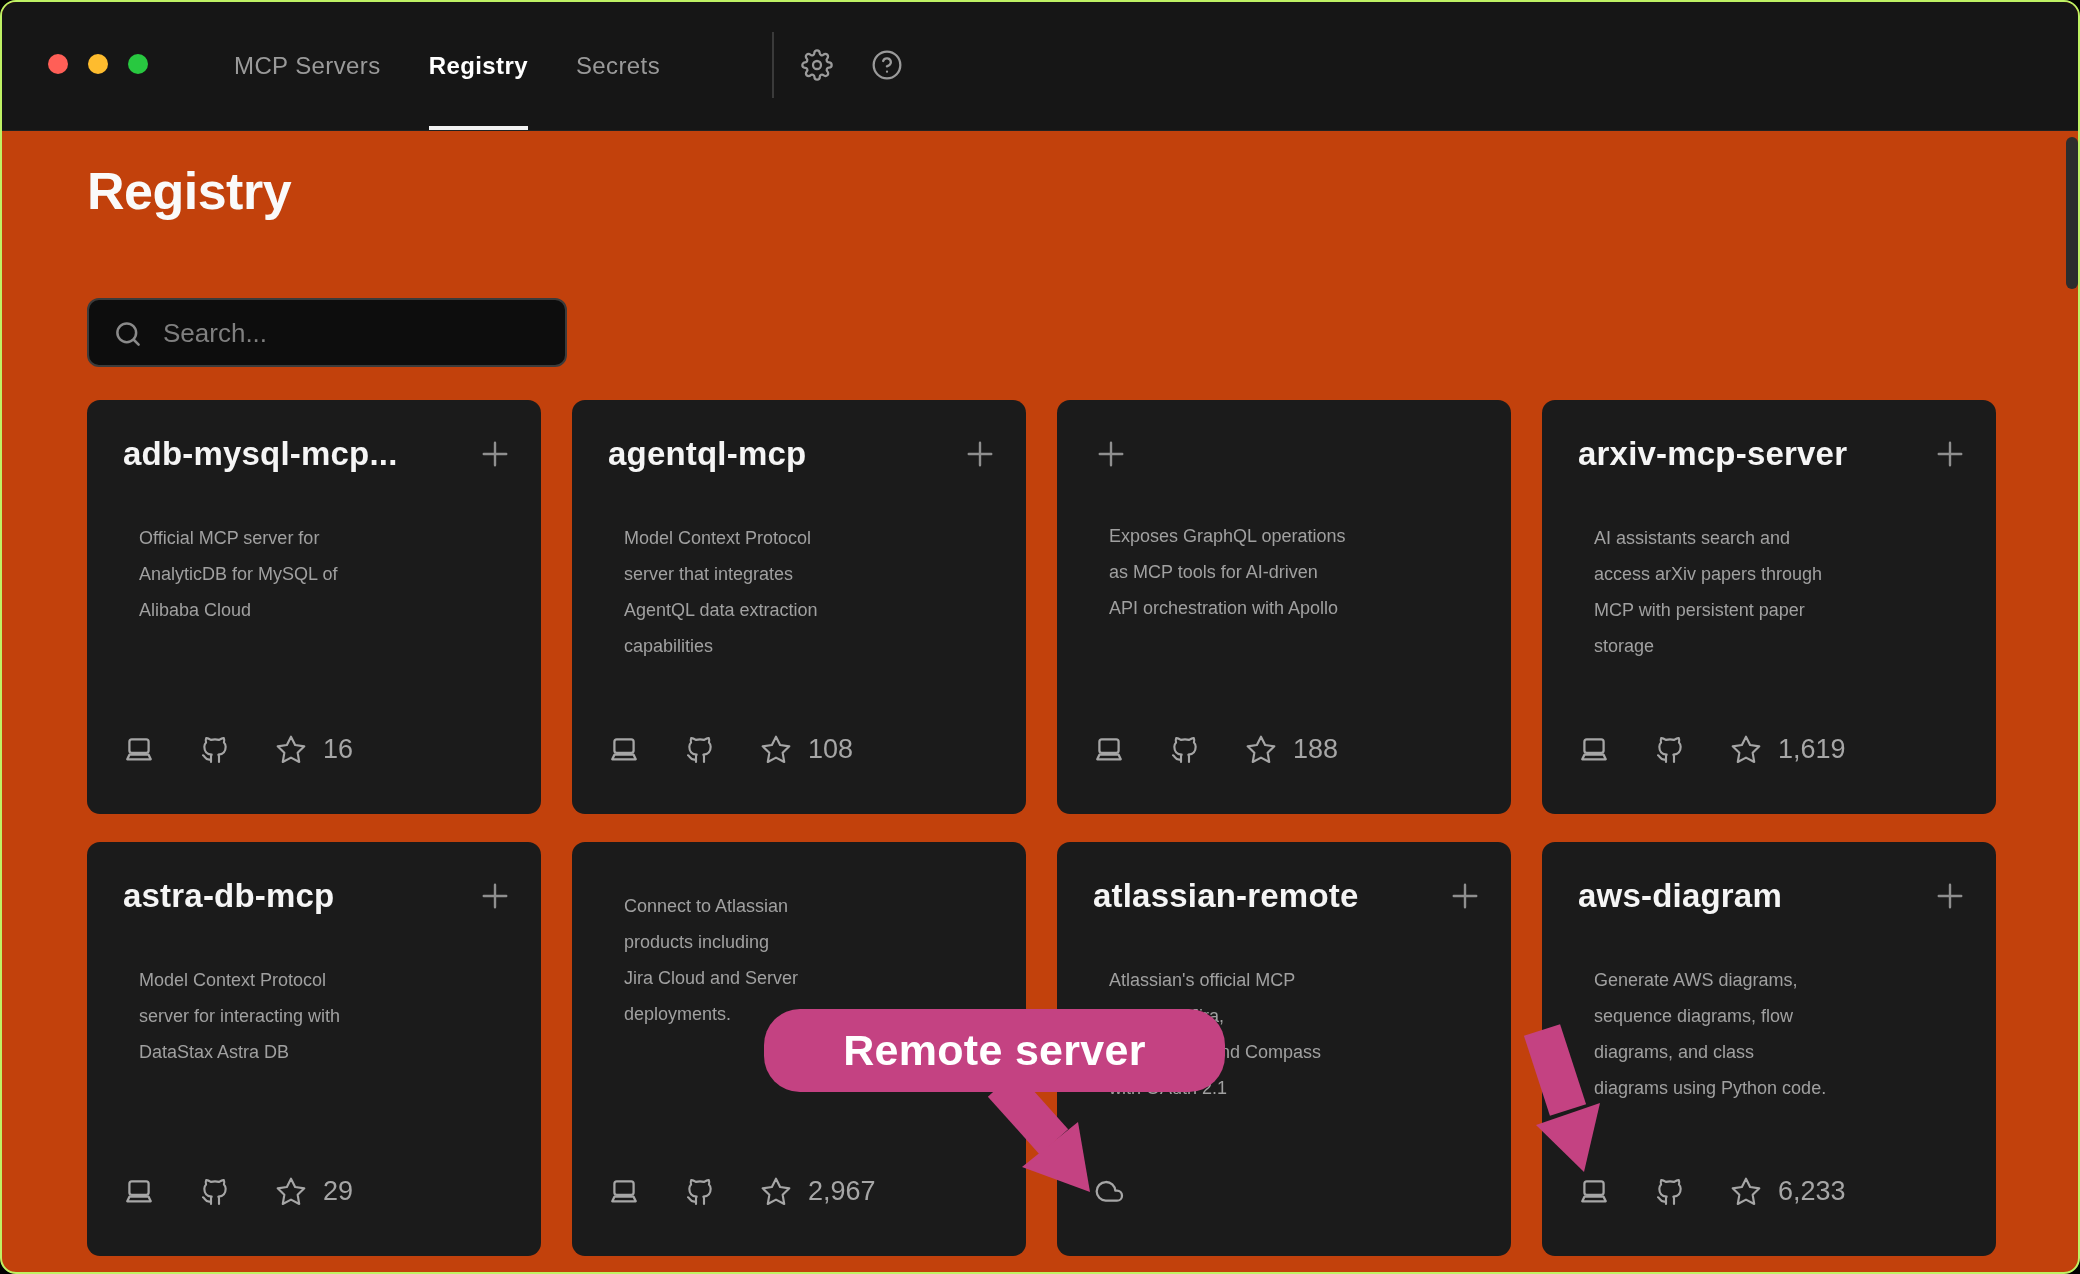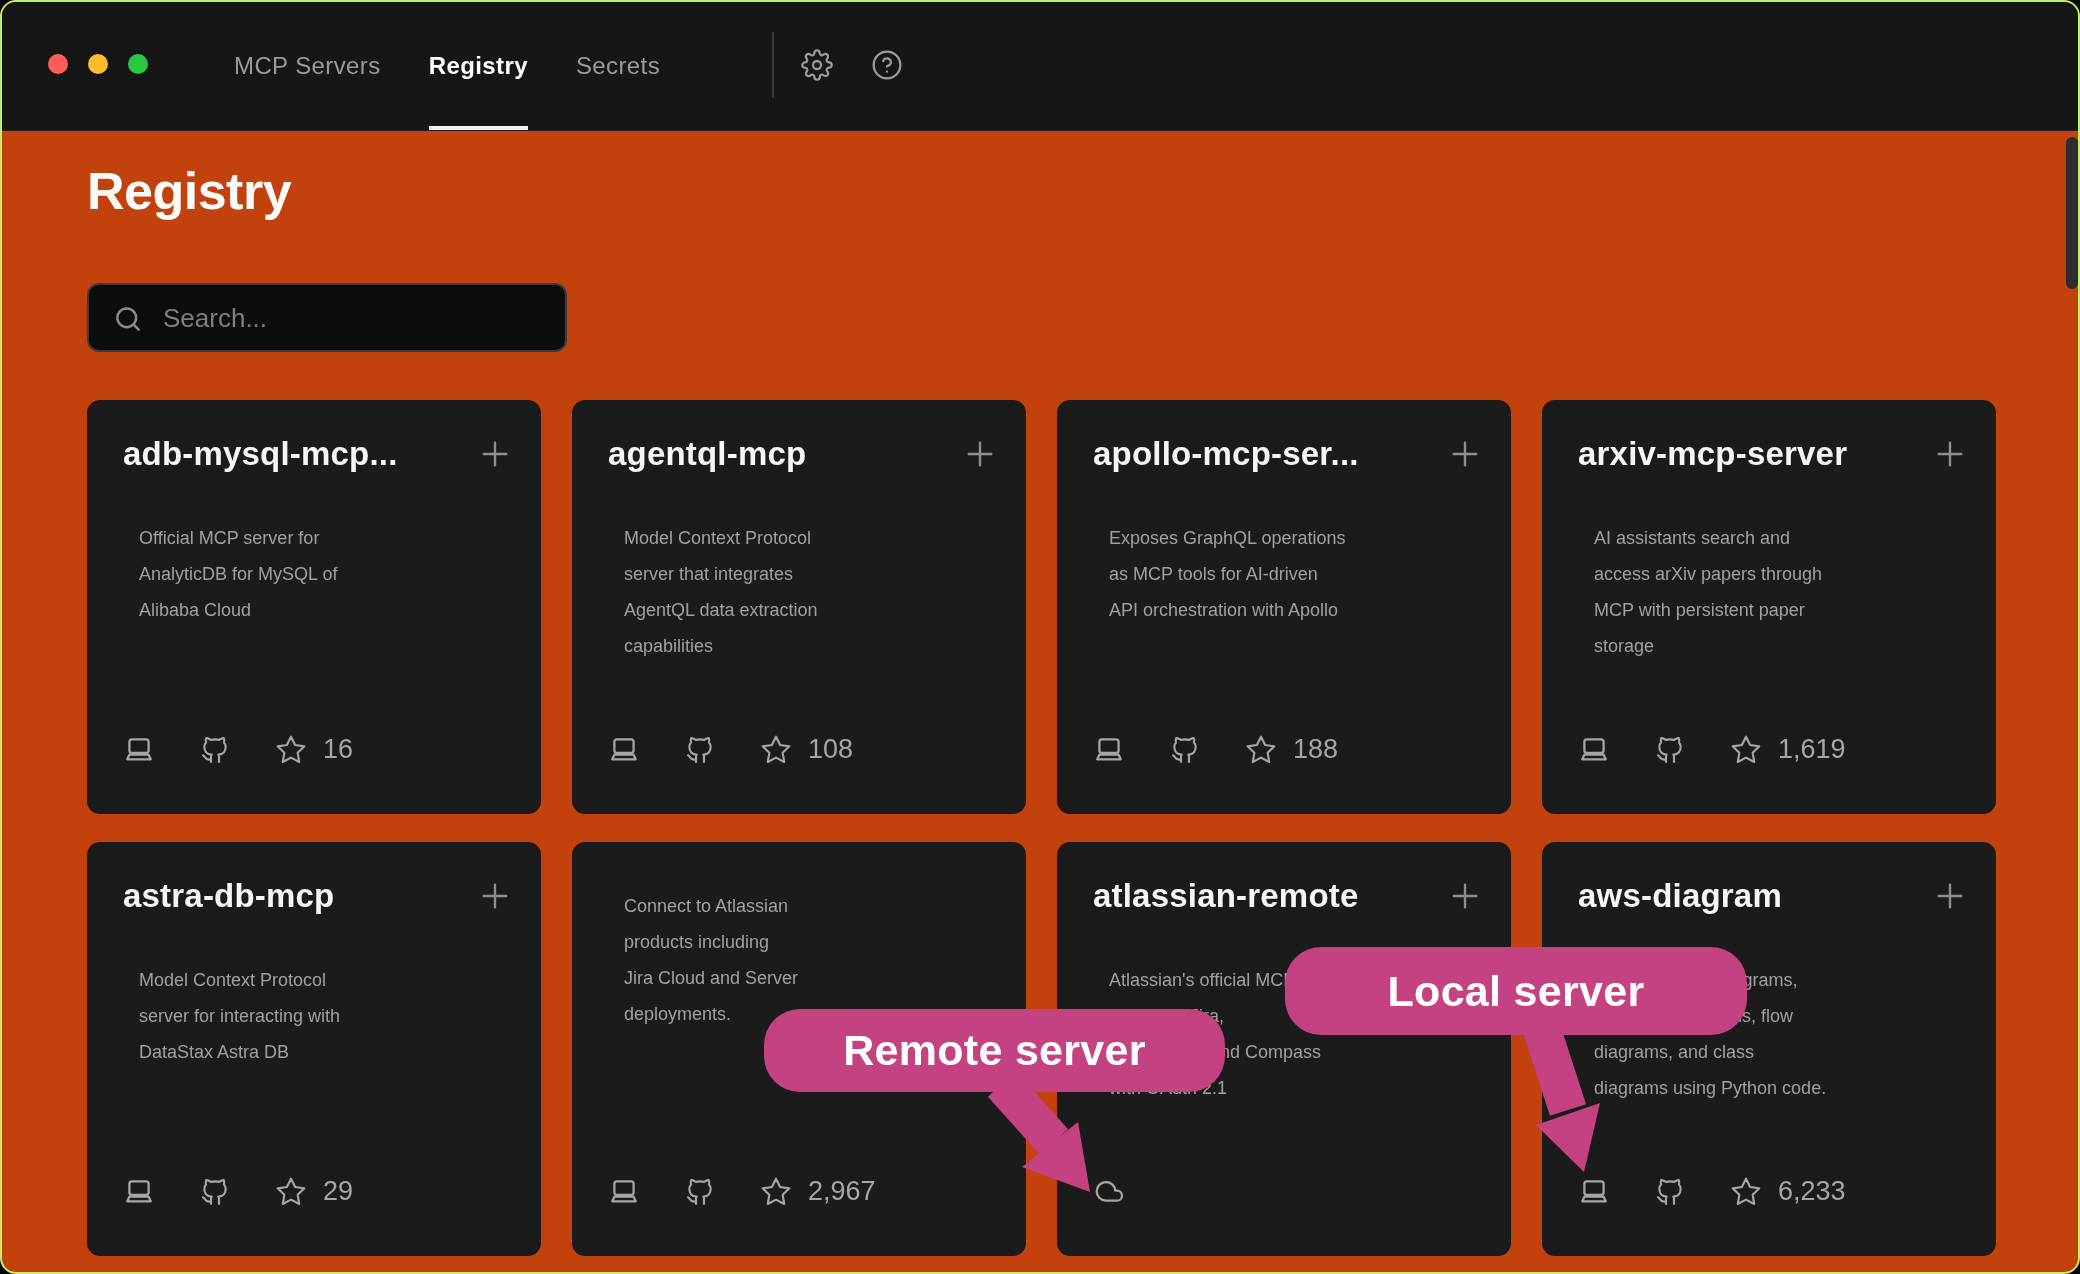--- a/index.html
+++ b/index.html
@@ -16,21 +16,21 @@
     color:#9a9a9a;border-bottom:4px solid transparent;box-sizing:border-box;padding-top:4px;cursor:default;}
   .nav-item.active{color:#ffffff;font-weight:700;border-bottom-color:#f2f2f2;}
   .tb-divider{position:absolute;left:770px;top:30px;width:2px;height:66px;background:#3a3a3a;}
   .tb-icon{position:absolute;top:47px;width:32px;height:32px;color:#9a9a9a;}
   .tb-icon svg{width:32px;height:32px;display:block;}
   #gear-btn{left:799px;}
   #help-btn{left:869px;}
   
   .page-title{position:absolute;left:85px;top:160px;margin:0;font-size:52px;line-height:58px;
     font-weight:700;color:#fafafa;letter-spacing:-.5px;}
-  .searchbox{position:absolute;left:85px;top:281px;width:480px;height:69px;box-sizing:border-box;
+  .searchbox{position:absolute;left:85px;top:296px;width:480px;height:69px;box-sizing:border-box;
     background:#0d0d0d;border:2px solid #3b3b3b;border-radius:12px;}
   .searchbox input{position:absolute;left:72px;top:0;width:390px;height:65px;background:transparent;
     border:none;outline:none;color:#dddddd;font-size:26px;font-family:inherit;}
   .searchbox input::placeholder{color:#7f7f7f;}
   .search-ico{position:absolute;left:24px;top:19px;width:30px;height:30px;color:#8a8a8a;}
   
   .grid{position:absolute;left:85px;top:398px;display:grid;
     grid-template-columns:repeat(4,454px);column-gap:31px;row-gap:28px;}
   .card{position:relative;width:454px;height:414px;background:#1b1b1b;border-radius:13px;
     box-sizing:border-box;}
@@ -169,21 +169,20 @@
           <svg viewBox="0 0 24 24" fill="none" stroke="currentColor" stroke-width="1.6" stroke-linecap="round" stroke-linejoin="round">
             <path d="M12 17.75l-6.172 3.245 1.179-6.873-5-4.867 6.9-1L12 2l3.093 6.255 6.9 1-5 4.867 1.179 6.873z"></path>
           </svg>
         </span>
         <span class="star-count">108</span>
       </span>
     </div>
   </div>
       <div class="card">
     <div class="card-head">
-      <span class="card-title">apollo-mcp-ser...</span>
       <span class="plus-btn">
         <svg viewBox="0 0 24 24" fill="none" stroke="currentColor" stroke-width="1.6" stroke-linecap="round">
               <path d="M12 4.5v15M4.5 12h15"></path>
             </svg>
       </span>
     </div>
     <div class="card-desc">Exposes GraphQL operations
 as MCP tools for AI-driven
 API orchestration with Apollo</div>
     <div class="card-footer">
@@ -374,16 +373,15 @@
       <path d="M 1000 1082 L 1052 1140" fill="none" stroke-width="38" stroke-linecap="butt"></path>
       <polygon points="1076,1120 1020,1165 1088,1190" stroke="none"></polygon>
     </g>
     <g fill="var(--pink,#c44282)" stroke="var(--pink,#c44282)">
       <path d="M 1540 1028 L 1566 1108" fill="none" stroke-width="38" stroke-linecap="butt"></path>
       <polygon points="1598,1101 1534,1123 1582,1170" stroke="none"></polygon>
     </g>
   </svg>
 
   <div class="callout" id="callout-remote">Remote server</div>
-  <div class="callout" id="callout-local">Local server</div>
 
   <div class="scroll-thumb"></div>
 </div>
 
 </body></html>

